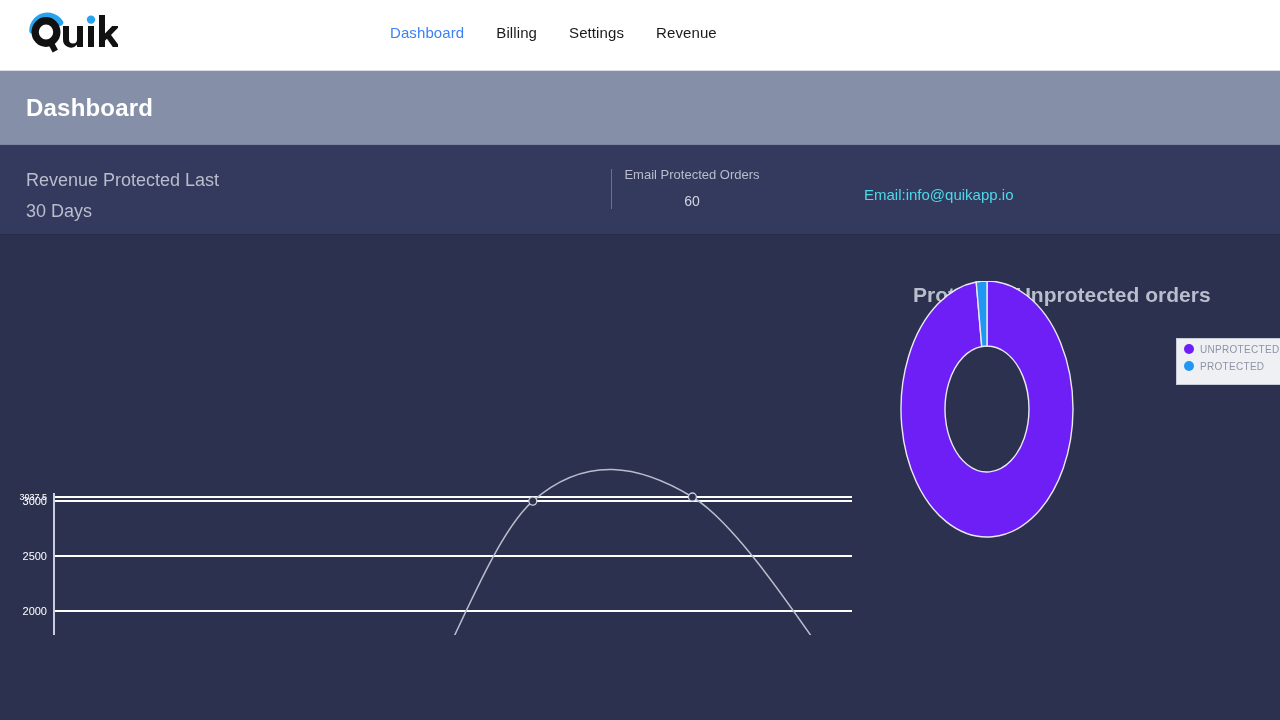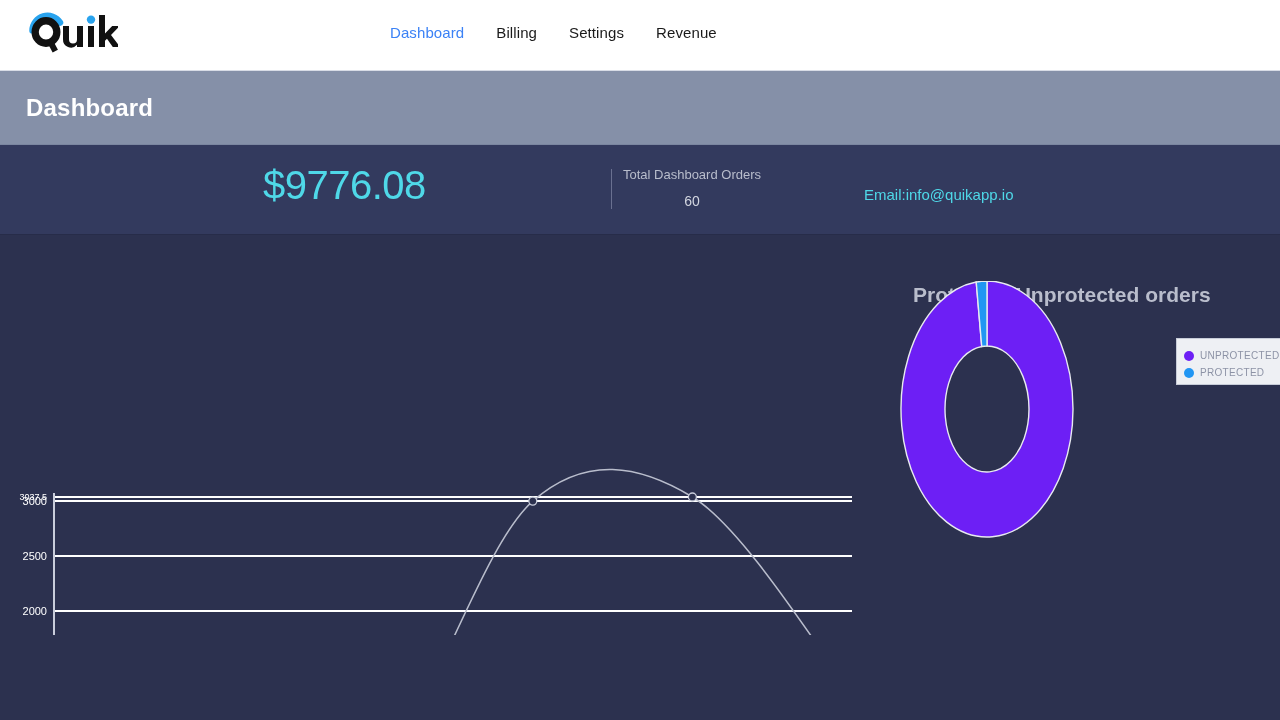--- a/index.html
+++ b/index.html
@@ -167,21 +167,21 @@
   .donut-legend {
     position: absolute;
     left: 296px;
     top: 103px;
     background: #eef0f4;
     border: 1px solid #c7ccd8;
     padding: 5px 8px 6px 7px;
   }
   .legend-row {
     display: flex;
-    align-items: flex-end;
+    align-items: flex-start;
     gap: 6px;
     height: 17px;
   }
   .legend-dot {
     width: 10px; height: 10px;
     border-radius: 50%;
     flex: 0 0 auto;
   }
   .legend-text {
     font-size: 10px;
@@ -222,27 +222,27 @@
     <a class="nav-link" href="#">Revenue</a>
   </div>
 </div>
 
 <div class="title-band">
   <h1>Dashboard</h1>
 </div>
 
 <div class="stats-strip">
 
-  <div class="stat-revenue-value">$9776.08</div>
+  <div class="stat-revenue-label">Revenue Protected Last 30 Days</div>
 
 
   <div class="stat-divider"></div>
 
   <div class="stat-block" id="stat-protected">
-    <div class="st-label">Total Dashboard Orders</div>
+    <div class="st-label">Email Protected Orders</div>
     <div class="st-value">60</div>
   </div>
 </div>
 
 <a class="stat-email" href="#">Email:info@quikapp.io</a>
 
 <div class="charts">
 
   <div class="line-chart-wrap">
     <svg id="line-svg" width="880" height="400" viewBox="0 0 880 400">

